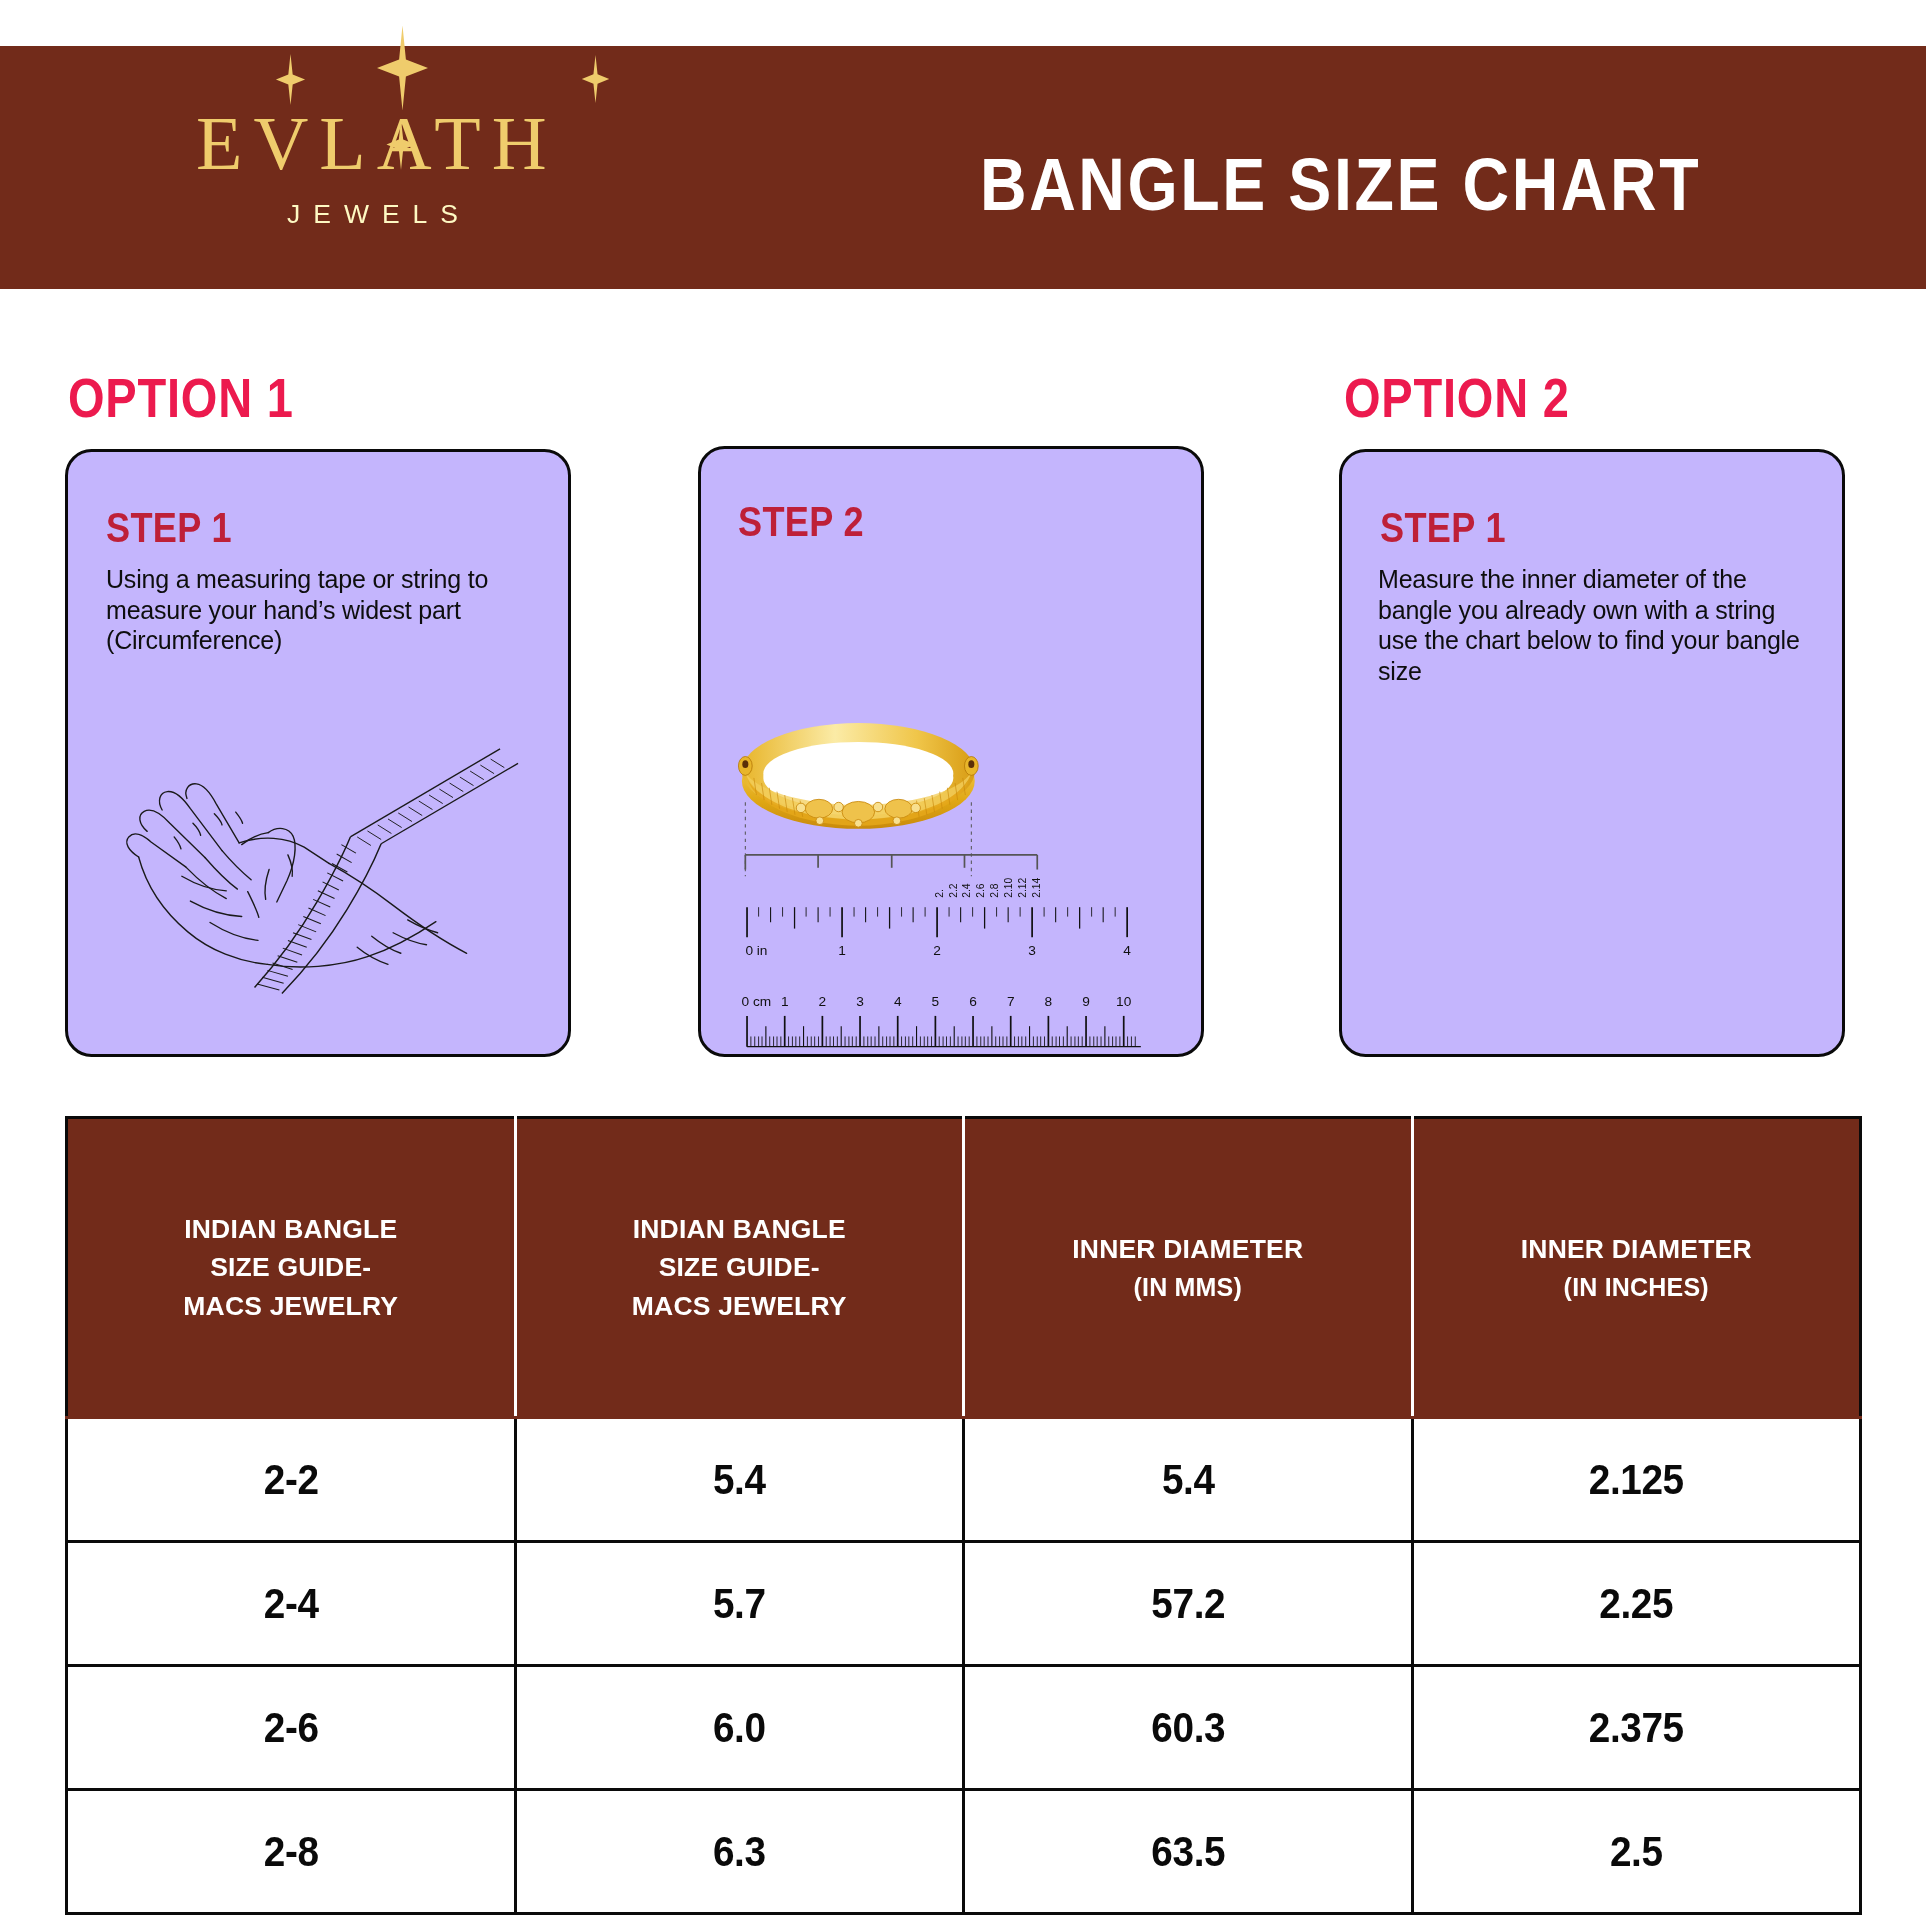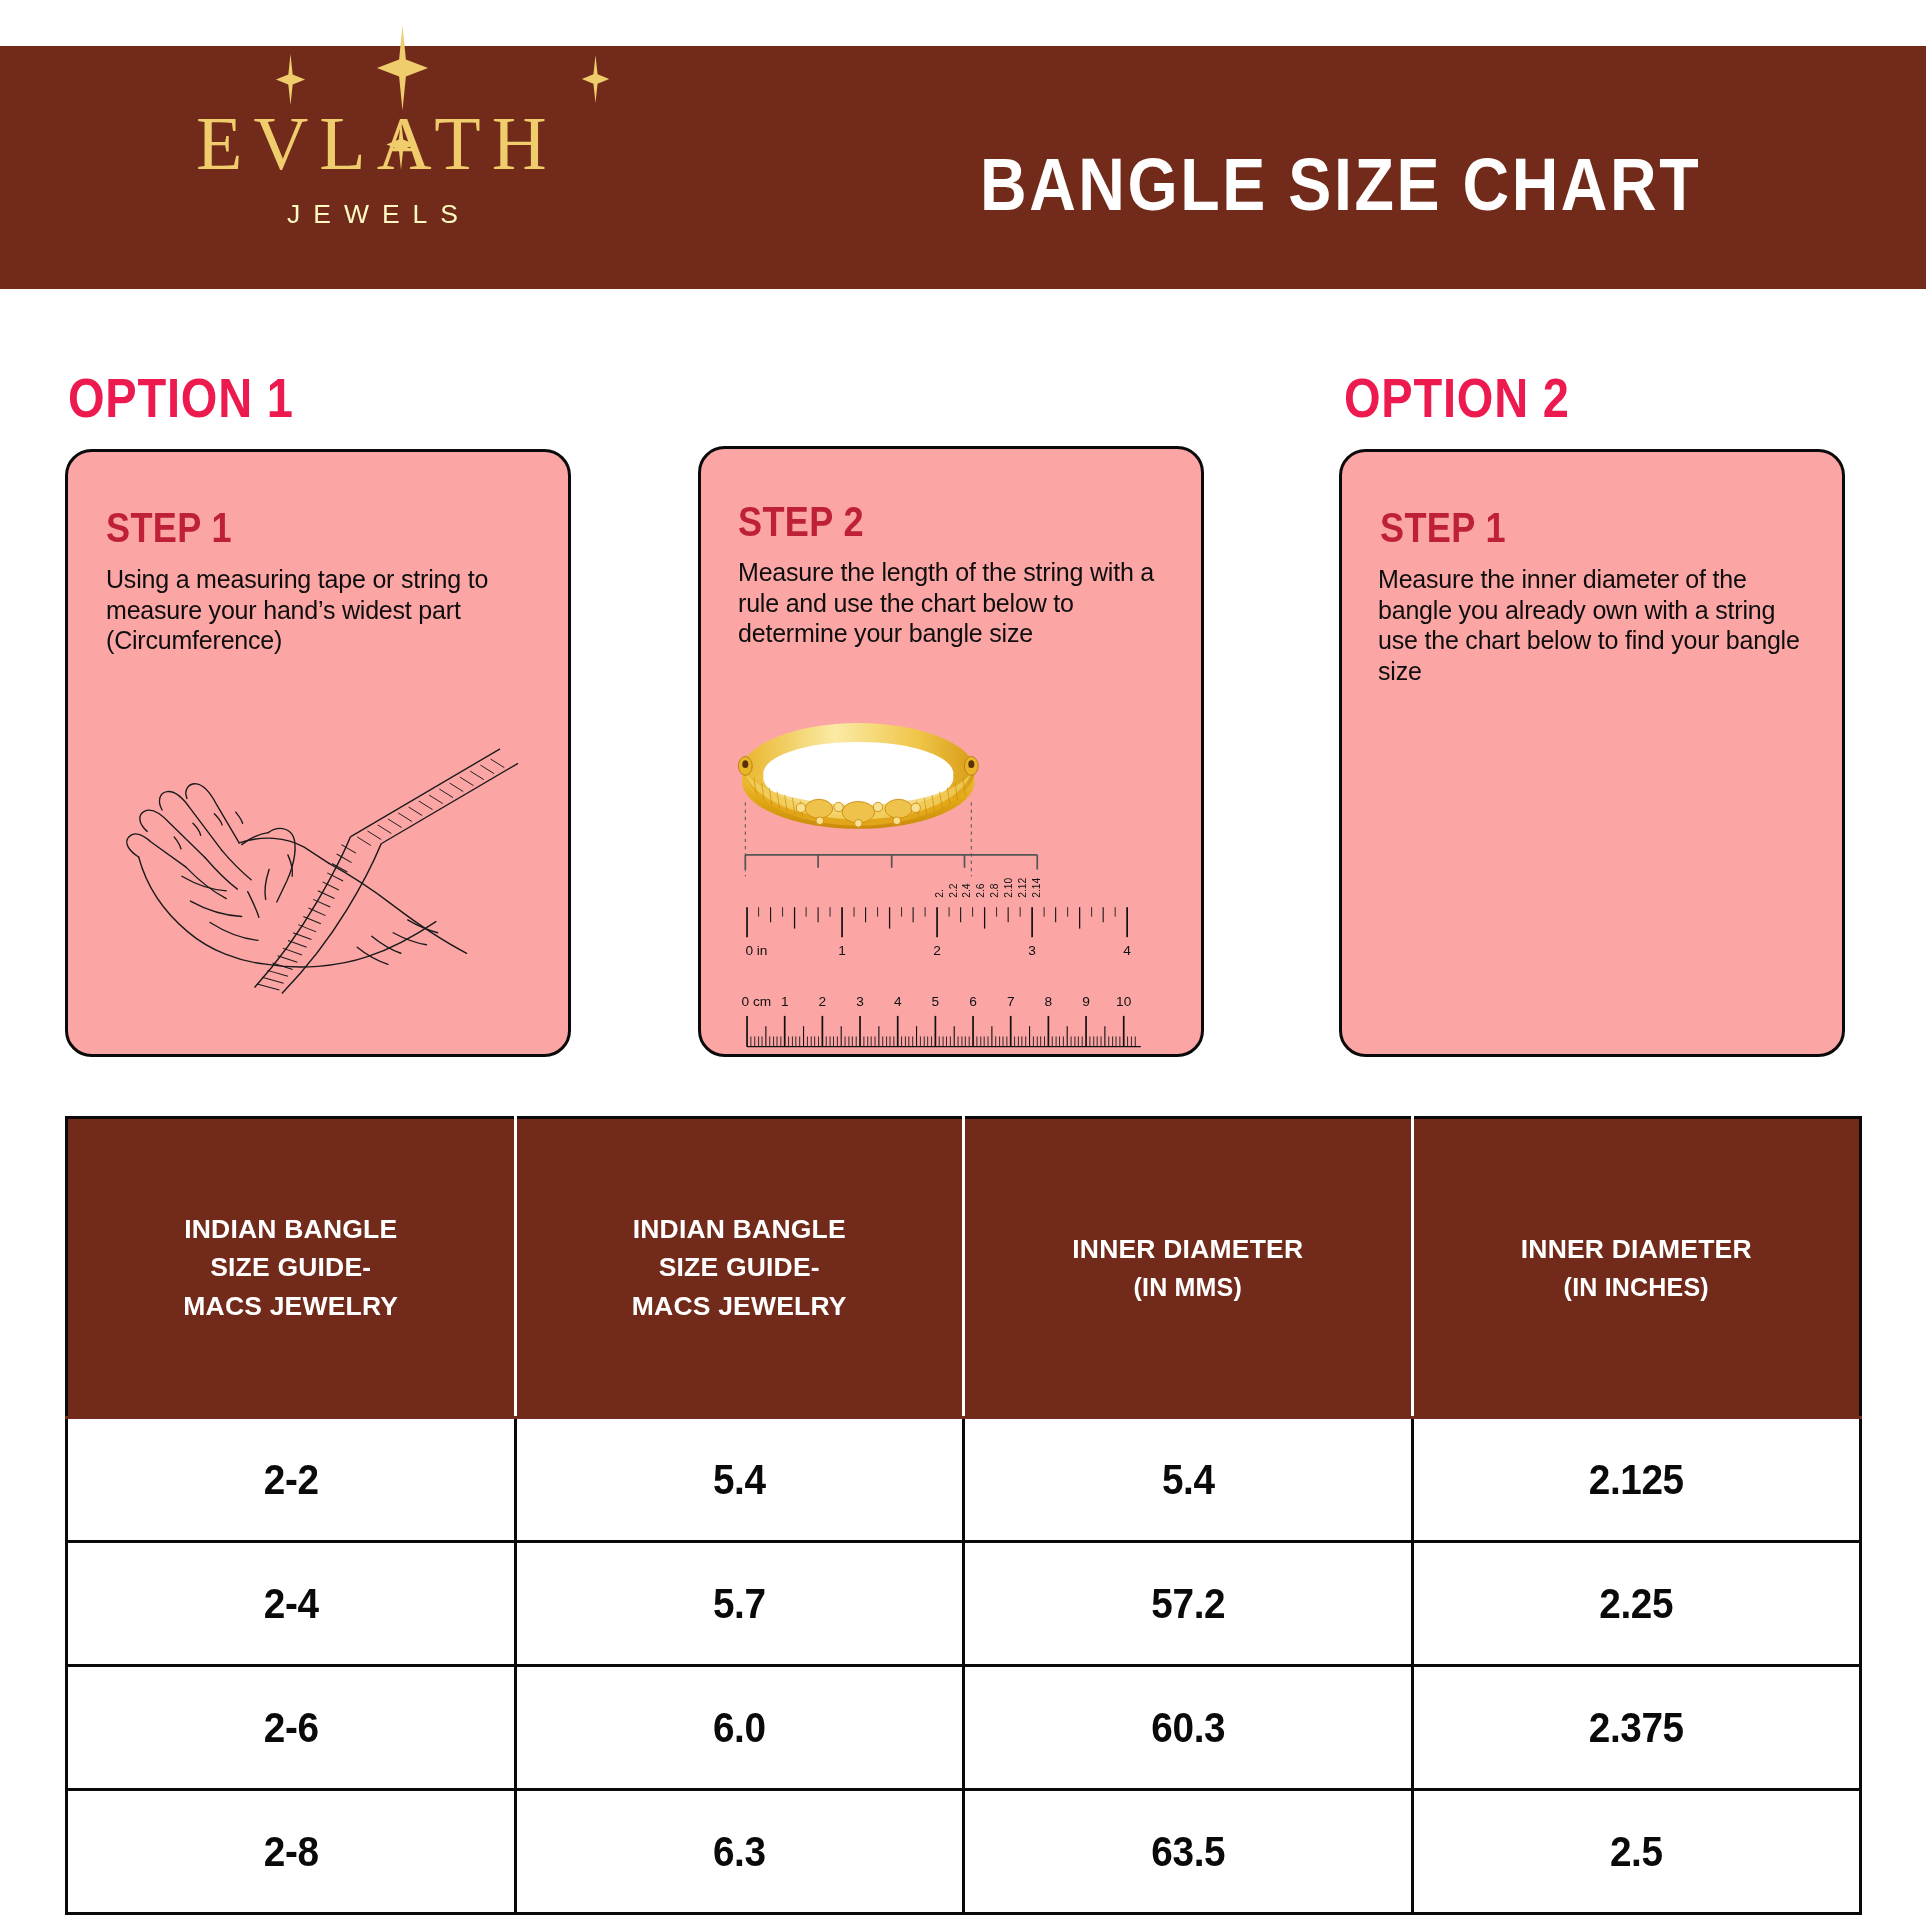--- a/index.html
+++ b/index.html
@@ -75,21 +75,21 @@
     font-family:"Liberation Sans", sans-serif;
   }
   #opt1{ left:68px; top:365px; }
   #opt2{ left:1344px; top:365px; }
 
   
   .card{
     position:absolute;
     border:3.9px solid #0a0a0a;
     border-radius:26.5px;
-    background:#fca5a5;
+    background:#c4b5fd;
   }
   #card1{ left:65px; top:449px; width:506px; height:608px; }
   #card2{ left:698px; top:446px; width:506px; height:611px; }
   #card3{ left:1339px; top:449px; width:506px; height:608px; }
 
   .step-title{
     position:absolute;
     color:#BE2038;
     font-weight:bold;
     font-size:43px;
@@ -278,21 +278,20 @@
           <line x1="870" y1="114" x2="902" y2="134"></line>
           <line x1="894" y1="100" x2="926" y2="120"></line>
           <line x1="918" y1="86" x2="950" y2="106"></line>
         </g>
       </svg>
     </div>
   </div>
 
   <div class="card" id="card2">
     <div class="step-title" id="c2-title">STEP 2</div>
-    <div class="step-body" id="c2-body">Measure the length of the string with a rule and use the chart below to determine your bangle size</div>
 
     <div class="ruler-wrap">
       <svg viewBox="0 0 1100 820" width="471" height="351">
         <defs>
           <linearGradient id="goldGrad" x1="0" y1="0" x2="0" y2="1">
             <stop offset="0%" stop-color="#F7DE8C"></stop>
             <stop offset="35%" stop-color="#F2C646"></stop>
             <stop offset="70%" stop-color="#E0A815"></stop>
             <stop offset="100%" stop-color="#C98A0B"></stop>
           </linearGradient>

